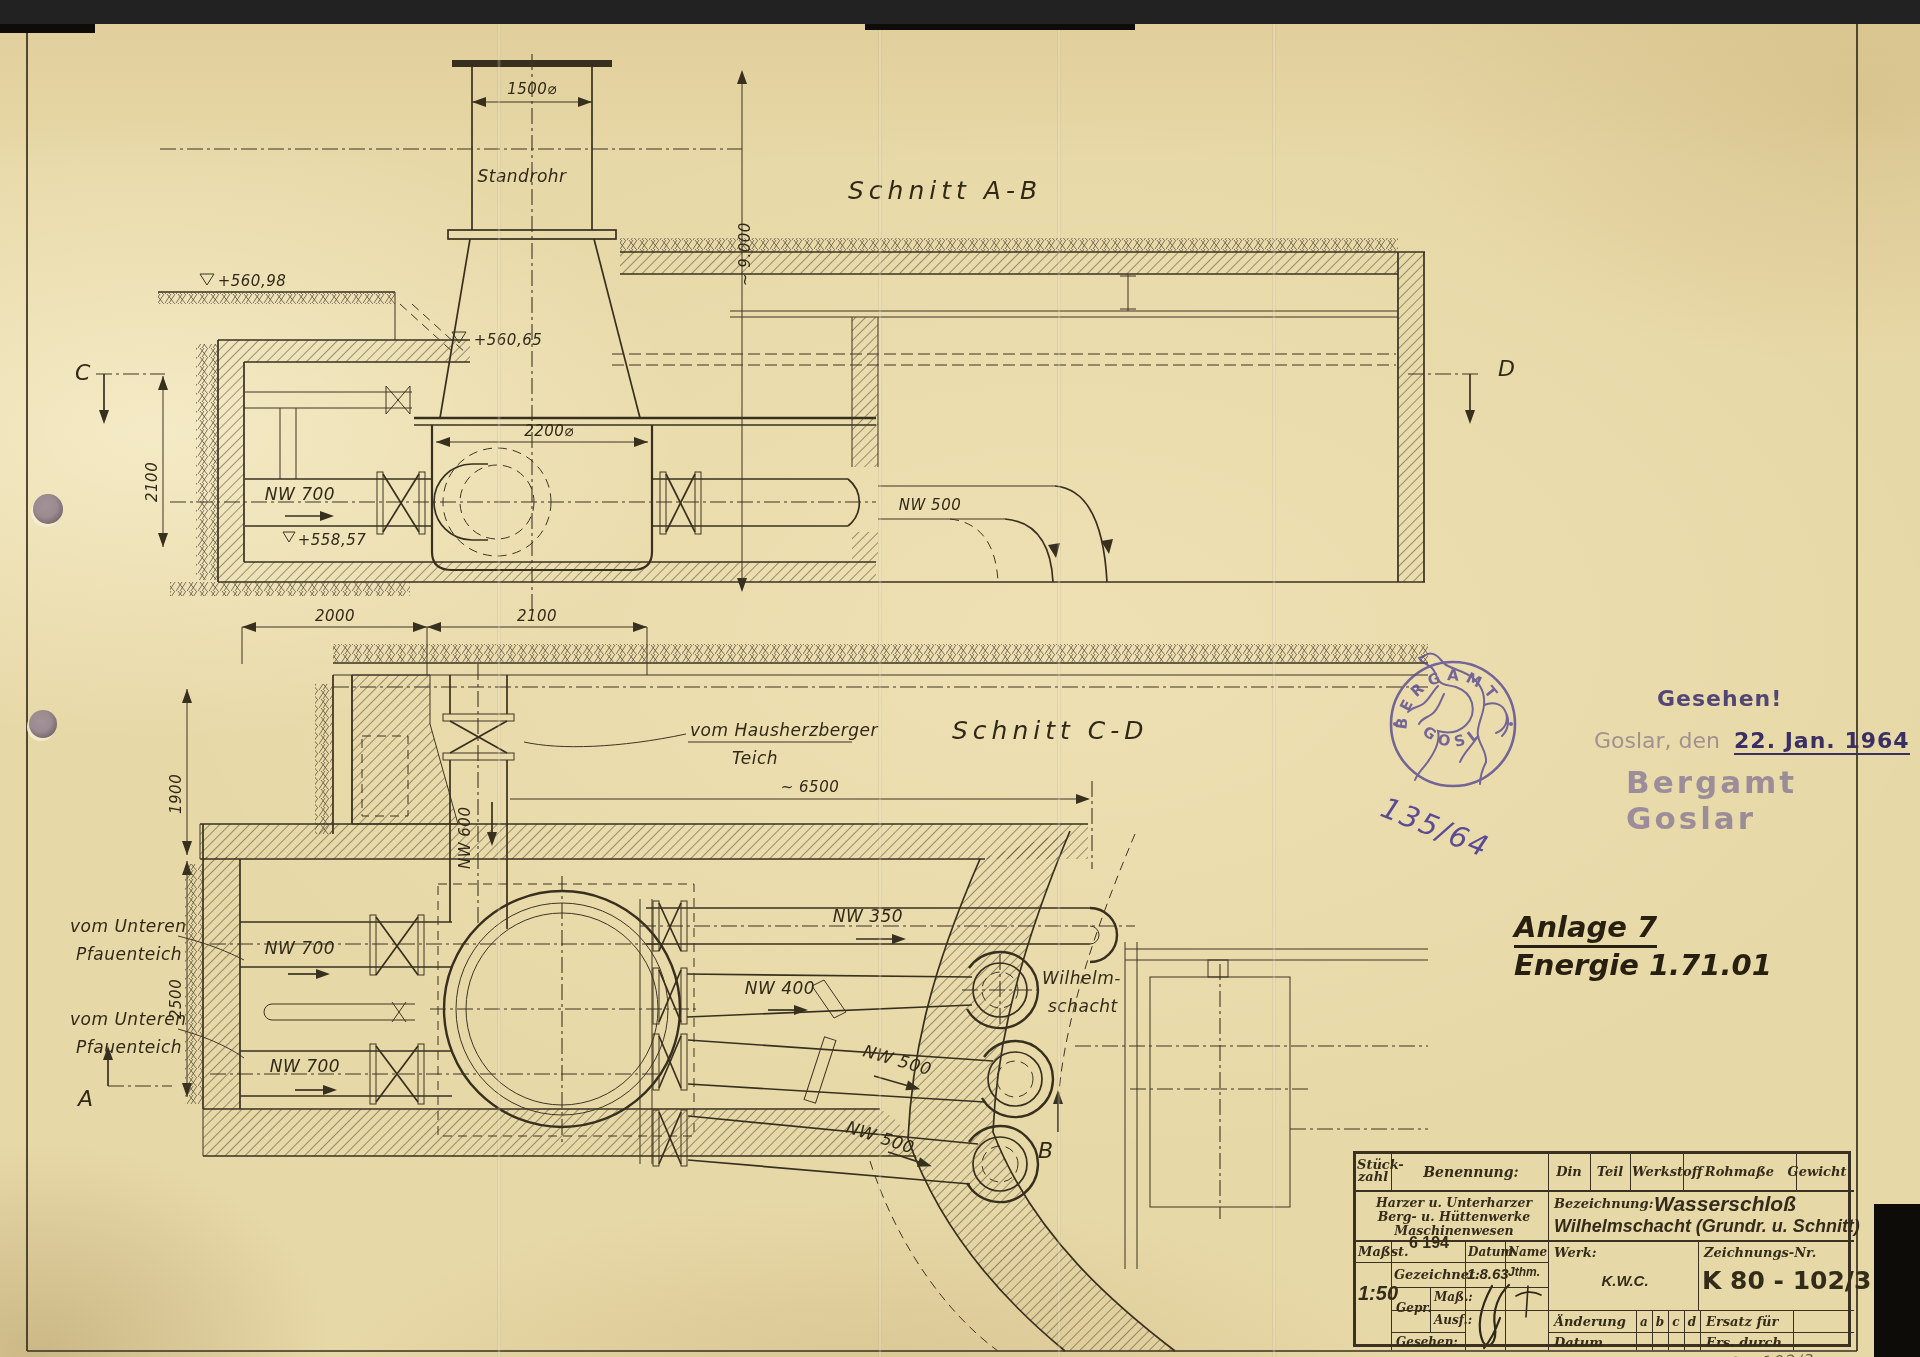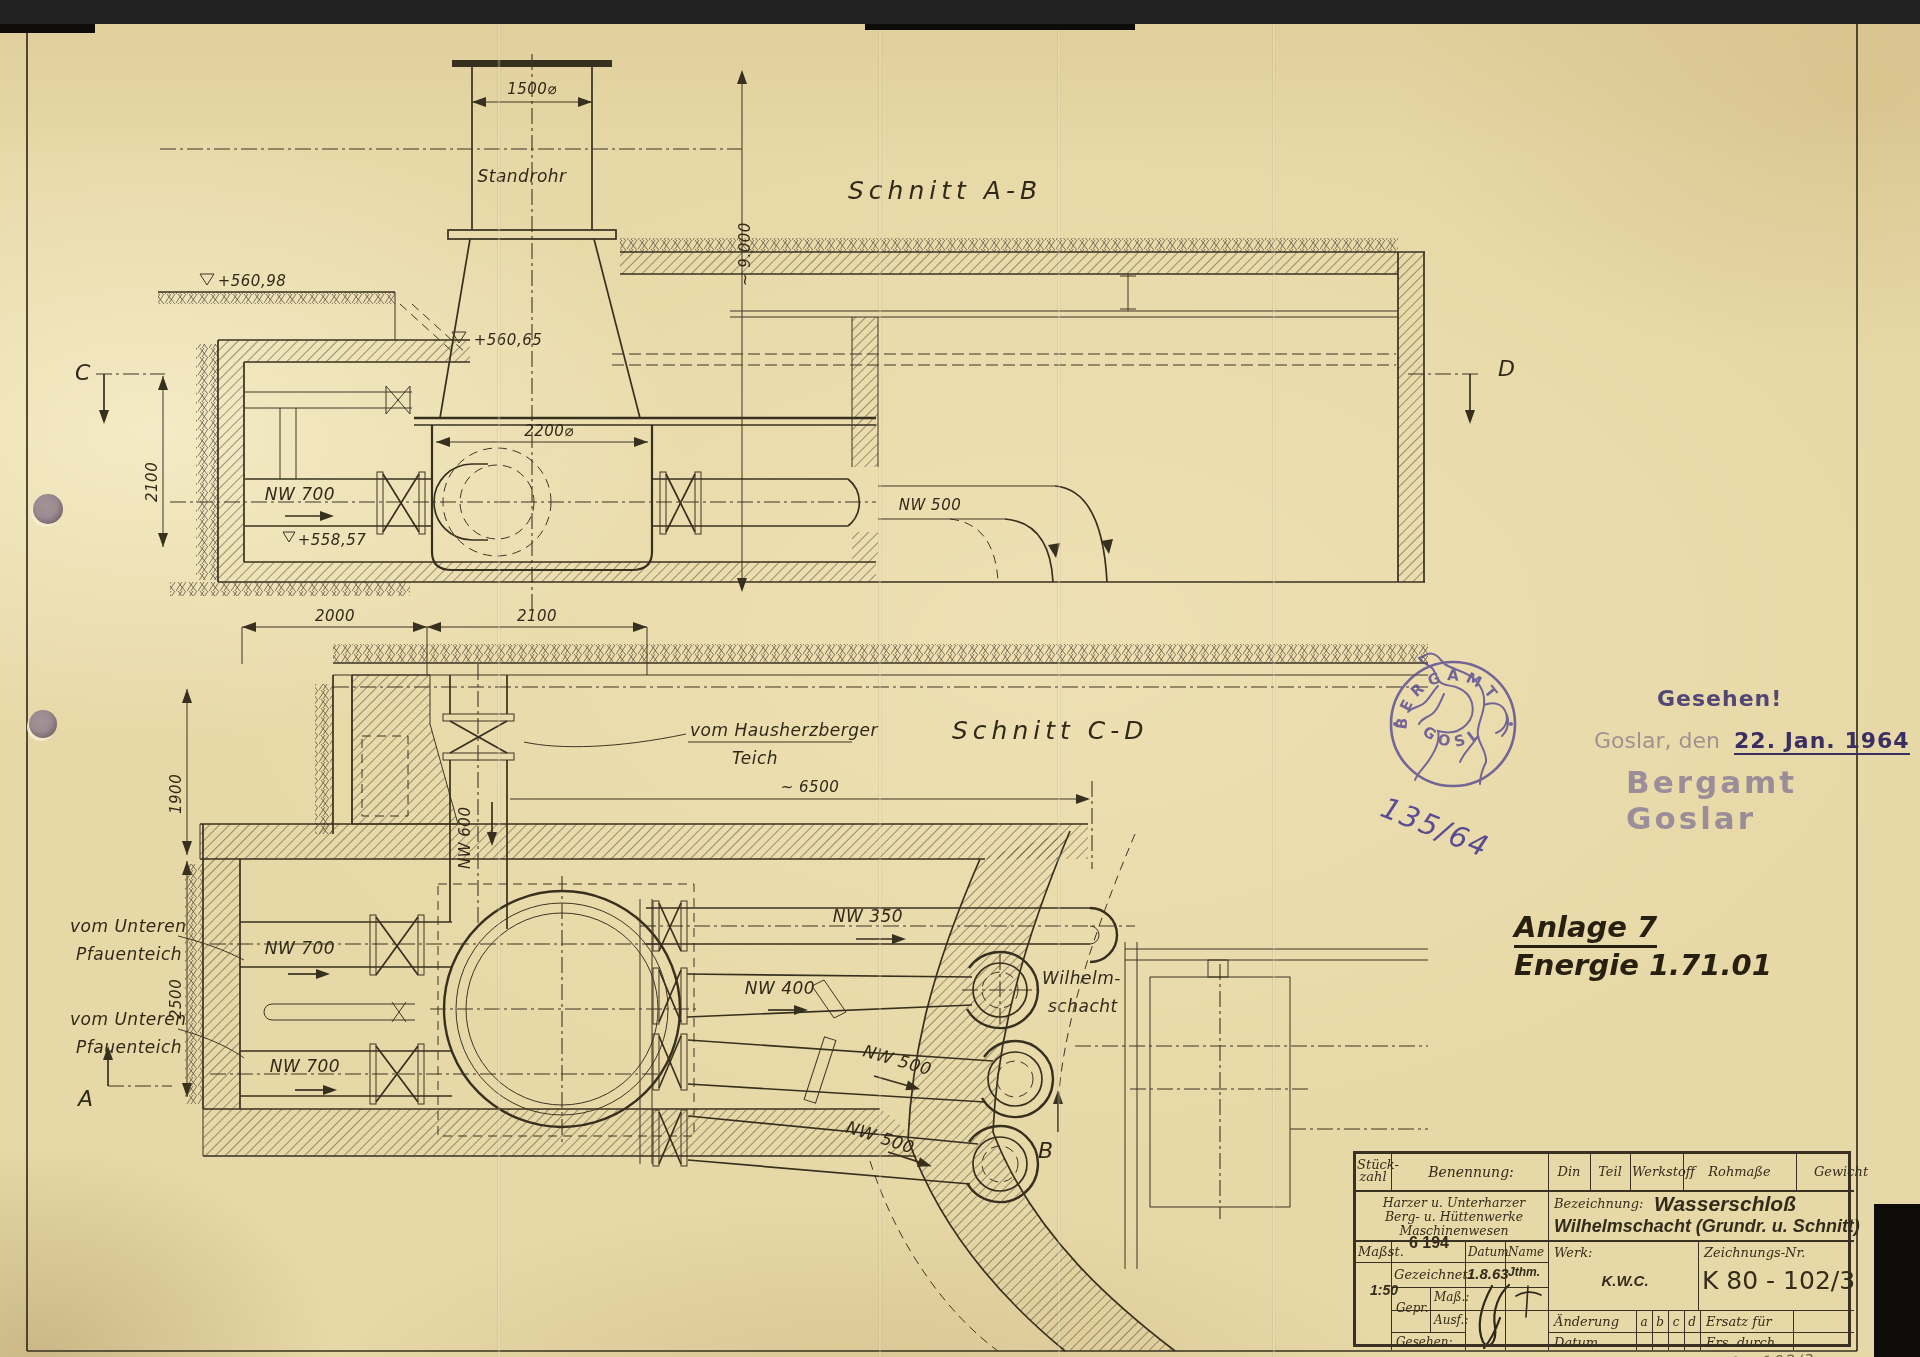--- a/index.html
+++ b/index.html
@@ -41,21 +41,21 @@
   .seen2 .date{font-weight:bold;color:#3a2f63;border-bottom:2px solid #3a2f63;margin-left:14px;letter-spacing:1px;}
   .seen3{position:absolute;left:1626px;top:740px;font-size:31px;font-weight:bold;color:#55488a;opacity:.52;letter-spacing:3px;}
   .anlage{position:absolute;left:1514px;top:886px;color:#271f10;font-style:italic;font-weight:bold;}
   .anlage .l1{display:inline-block;font-size:29px;border-bottom:3px solid #271f10;padding-bottom:1px;}
   .anlage .l2{font-size:29px;margin-top:3px;}
   
   #tb{position:absolute;left:1353px;top:1127px;width:498px;height:196px;border:3px solid #3a3122;box-sizing:border-box;color:#342c1a;}
   #tb .vl{position:absolute;width:0;border-left:1.7px solid #3a3122;}
   #tb .hl{position:absolute;height:0;border-top:1.7px solid #3a3122;}
   #tb .hv{border-top-width:2.6px;}
-  #tb .c{position:absolute;font-family:"DejaVu Serif",serif;font-style:italic;font-weight:normal;font-size:13px;white-space:nowrap;}
+  #tb .c{position:absolute;font-family:"DejaVu Serif",serif;font-style:italic;font-weight:bold;font-size:13px;white-space:nowrap;}
   #tb .ctr{text-align:center;}
   #tb .scr{font-family:Liberation Sans, sans-serif;font-style:italic;font-weight:bold;}
   .smallnote{font-size:11px;line-height:12px;}
 </style>
 </head>
 <body>
 
 <div id="page">
 
 <svg width="1920" height="1357" viewBox="0 0 1920 1357">
@@ -502,33 +502,33 @@
   <div class="hl" style="left:35px;top:156px;width:463px"></div>
   <div class="hl" style="left:35px;top:178px;width:74px"></div>
   <div class="hl" style="left:192px;top:178px;width:306px"></div>
 
   <div class="c ctr smallnote" style="left:1px;top:5px;width:32px"><span>Stück-</span><br><span>zahl</span></div>
   <div class="c ctr" style="left:40px;top:10px;width:150px;font-size:14px">Benennung:</div>
   <div class="c ctr" style="left:194px;top:10px;width:38px">Din</div>
   <div class="c ctr" style="left:236px;top:10px;width:36px">Teil</div>
   <div class="c ctr" style="left:276px;top:10px;width:49px">Werkstoff</div>
   <div class="c ctr" style="left:329px;top:10px;width:109px">Rohmaße</div>
-  <div class="c ctr" style="left:452px;top:10px;width:66px">Gewicht</div>
+  <div class="c ctr" style="left:428px;top:10px;width:66px">Gewicht</div>
 
   <div class="c ctr" style="left:8px;top:42px;width:180px;font-size:12.5px;line-height:14px">
     <span>Harzer u. Unterharzer</span><br>
     <span>Berg- u. Hüttenwerke</span><br>
     <span>Maschinenwesen</span>
   </div>
   <div class="c" style="left:198px;top:42px">Bezeichnung:</div>
   <div class="c scr" style="left:298px;top:38px;font-size:21px">Wasserschloß</div>
   <div class="c scr" style="left:198px;top:62px;font-size:18px">Wilhelmschacht (Grundr. u. Schnitt)</div>
 
   <div class="c smallnote" style="left:2px;top:92px">Maßst.</div>
-  <div class="c scr" style="left:14px;top:128px;font-size:14px">1:50</div>
+  <div class="c scr" style="left:2px;top:128px;font-size:20px">1:50</div>
   <div class="c ctr scr" style="left:38px;top:80px;width:70px;font-size:16px;font-style:normal">6 194</div>
   <div class="c" style="left:112px;top:91px;font-size:12px">Datum</div>
   <div class="c" style="left:152px;top:91px;font-size:12px">Name</div>
   <div class="c smallnote" style="left:38px;top:115px">Gezeichnet:</div>
   <div class="c scr" style="left:111px;top:111px;font-size:15px">1.8.63</div>
   <div class="c scr" style="left:152px;top:111px;font-size:12px">Jthm.</div>
   <div class="c" style="left:40px;top:147px;font-size:12px">Gepr.</div>
   <div class="c" style="left:78px;top:136px;font-size:12px">Maß.:</div>
   <div class="c" style="left:78px;top:159px;font-size:12px">Ausf.:</div>
   <div class="c" style="left:40px;top:181px;font-size:12px">Gesehen:</div>

